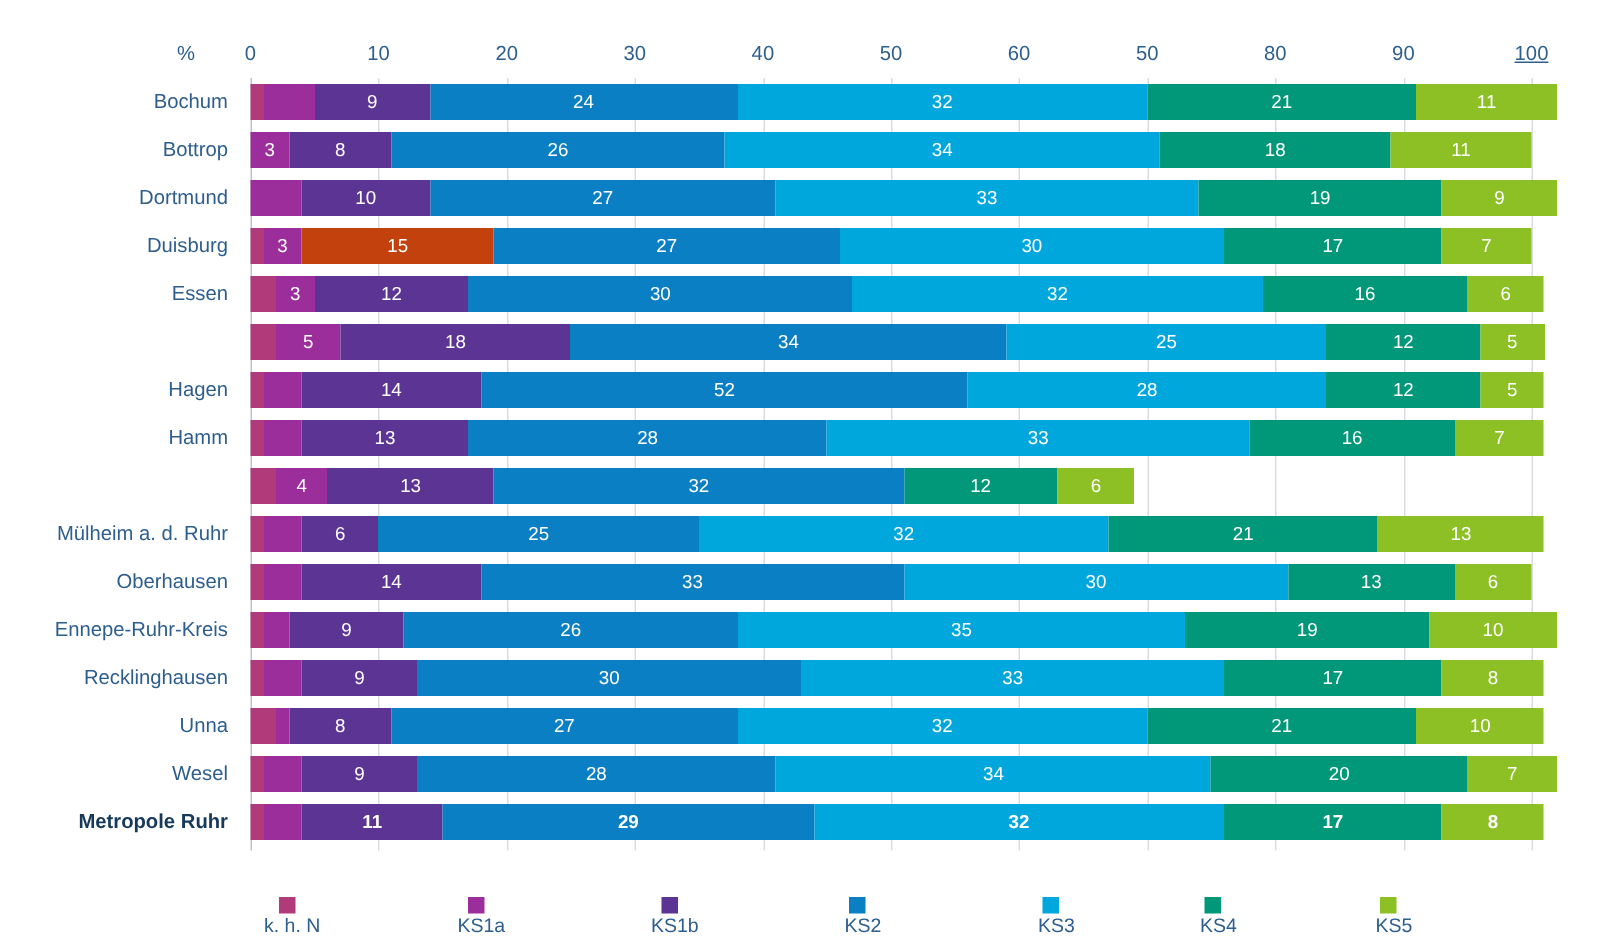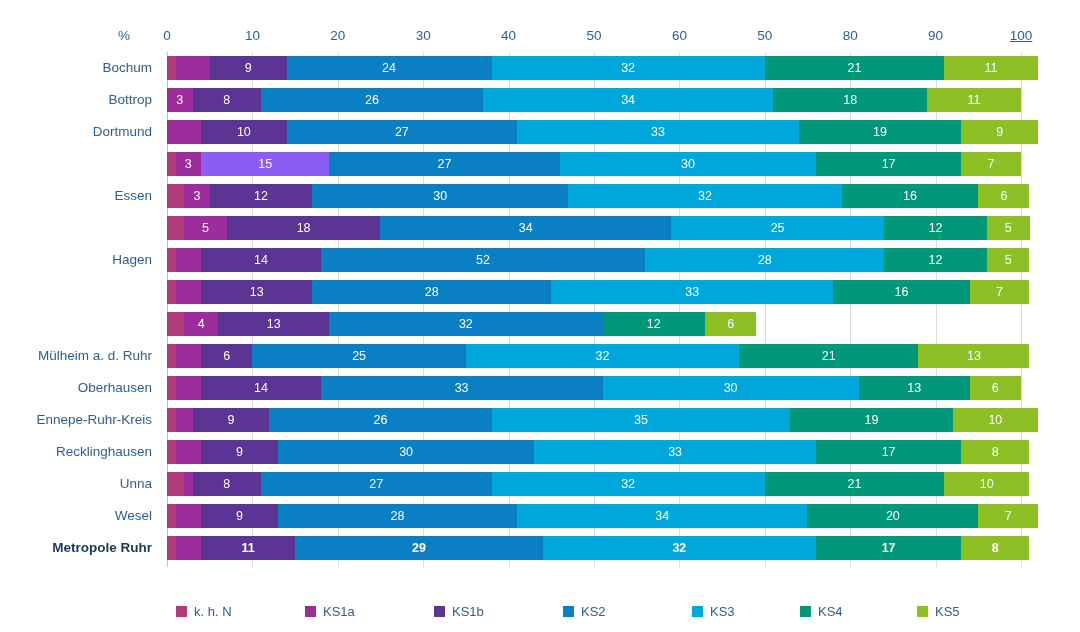--- a/index.html
+++ b/index.html
@@ -32,21 +32,21 @@
   .bar{position:absolute;left:167px;top:4px;height:24px;width:854px;
        display:flex;}
   .seg{height:100%;display:flex;align-items:center;justify-content:center;
        font-size:12.5px;color:#ffffff;overflow:hidden;box-sizing:border-box;}
   .row.total .seg{font-weight:bold;}
   .seg .v{pointer-events:none;white-space:nowrap;}
 
   
   .legend{position:absolute;left:0;top:598px;width:1080px;height:26px;
           display:flex;align-items:center;}
-  .legend-item{display:flex;align-items:center;margin-right:0;}
+  .legend-item{display:flex;align-items:center;margin-right:0;flex-direction:column;}
   .swatch{width:11px;height:11px;margin-right:7px;display:inline-block;}
   .legend-label{font-size:13px;color:#2e5e8e;white-space:nowrap;}
 </style>
 </head>
 <body>
 
 <div id="chart-root">
 
   <div class="axis-header">
     <span class="pct-sign">%</span>
@@ -152,28 +152,29 @@
           </div>
           <div class="seg" style="flex: 0 0 162.26px; background: rgb(0, 152, 120);">
             <span class="v">19</span>
           </div>
           <div class="seg" style="flex: 0 0 76.86px; background: rgb(140, 192, 36);">
             <span class="v">9</span>
           </div>
         </div>
       </div>
       <div class="row">
+        <div class="row-label">Duisburg</div>
         <div class="bar">
           <div class="seg" style="flex: 0 0 8.54px; background: rgb(176, 58, 122);">
             <span class="v"></span>
           </div>
           <div class="seg" style="flex: 0 0 25.62px; background: rgb(155, 46, 155);">
             <span class="v">3</span>
           </div>
-          <div class="seg" style="flex: 0 0 128.1px; background: #8b5cf6; text-align: right;">
+          <div class="seg" style="flex: 0 0 128.1px; background: #c2410c; text-align: right;">
             <span class="v">15</span>
           </div>
           <div class="seg" style="flex: 0 0 230.58px; background: rgb(11, 127, 196);">
             <span class="v">27</span>
           </div>
           <div class="seg" style="flex: 0 0 256.2px; background: rgb(0, 167, 221);">
             <span class="v">30</span>
           </div>
           <div class="seg" style="flex: 0 0 145.18px; background: rgb(0, 152, 120);">
             <span class="v">17</span>
@@ -254,20 +255,21 @@
           </div>
           <div class="seg" style="flex: 0 0 102.48px; background: rgb(0, 152, 120);">
             <span class="v">12</span>
           </div>
           <div class="seg" style="flex: 0 0 42.7px; background: rgb(140, 192, 36);">
             <span class="v">5</span>
           </div>
         </div>
       </div>
       <div class="row">
+        <div class="row-label">Hamm</div>
         <div class="bar">
           <div class="seg" style="flex: 0 0 8.54px; background: rgb(176, 58, 122);">
             <span class="v"></span>
           </div>
           <div class="seg" style="flex: 0 0 25.62px; background: rgb(155, 46, 155);">
             <span class="v"></span>
           </div>
           <div class="seg" style="flex: 0 0 111.02px; background: rgb(91, 52, 148);">
             <span class="v">13</span>
           </div>

